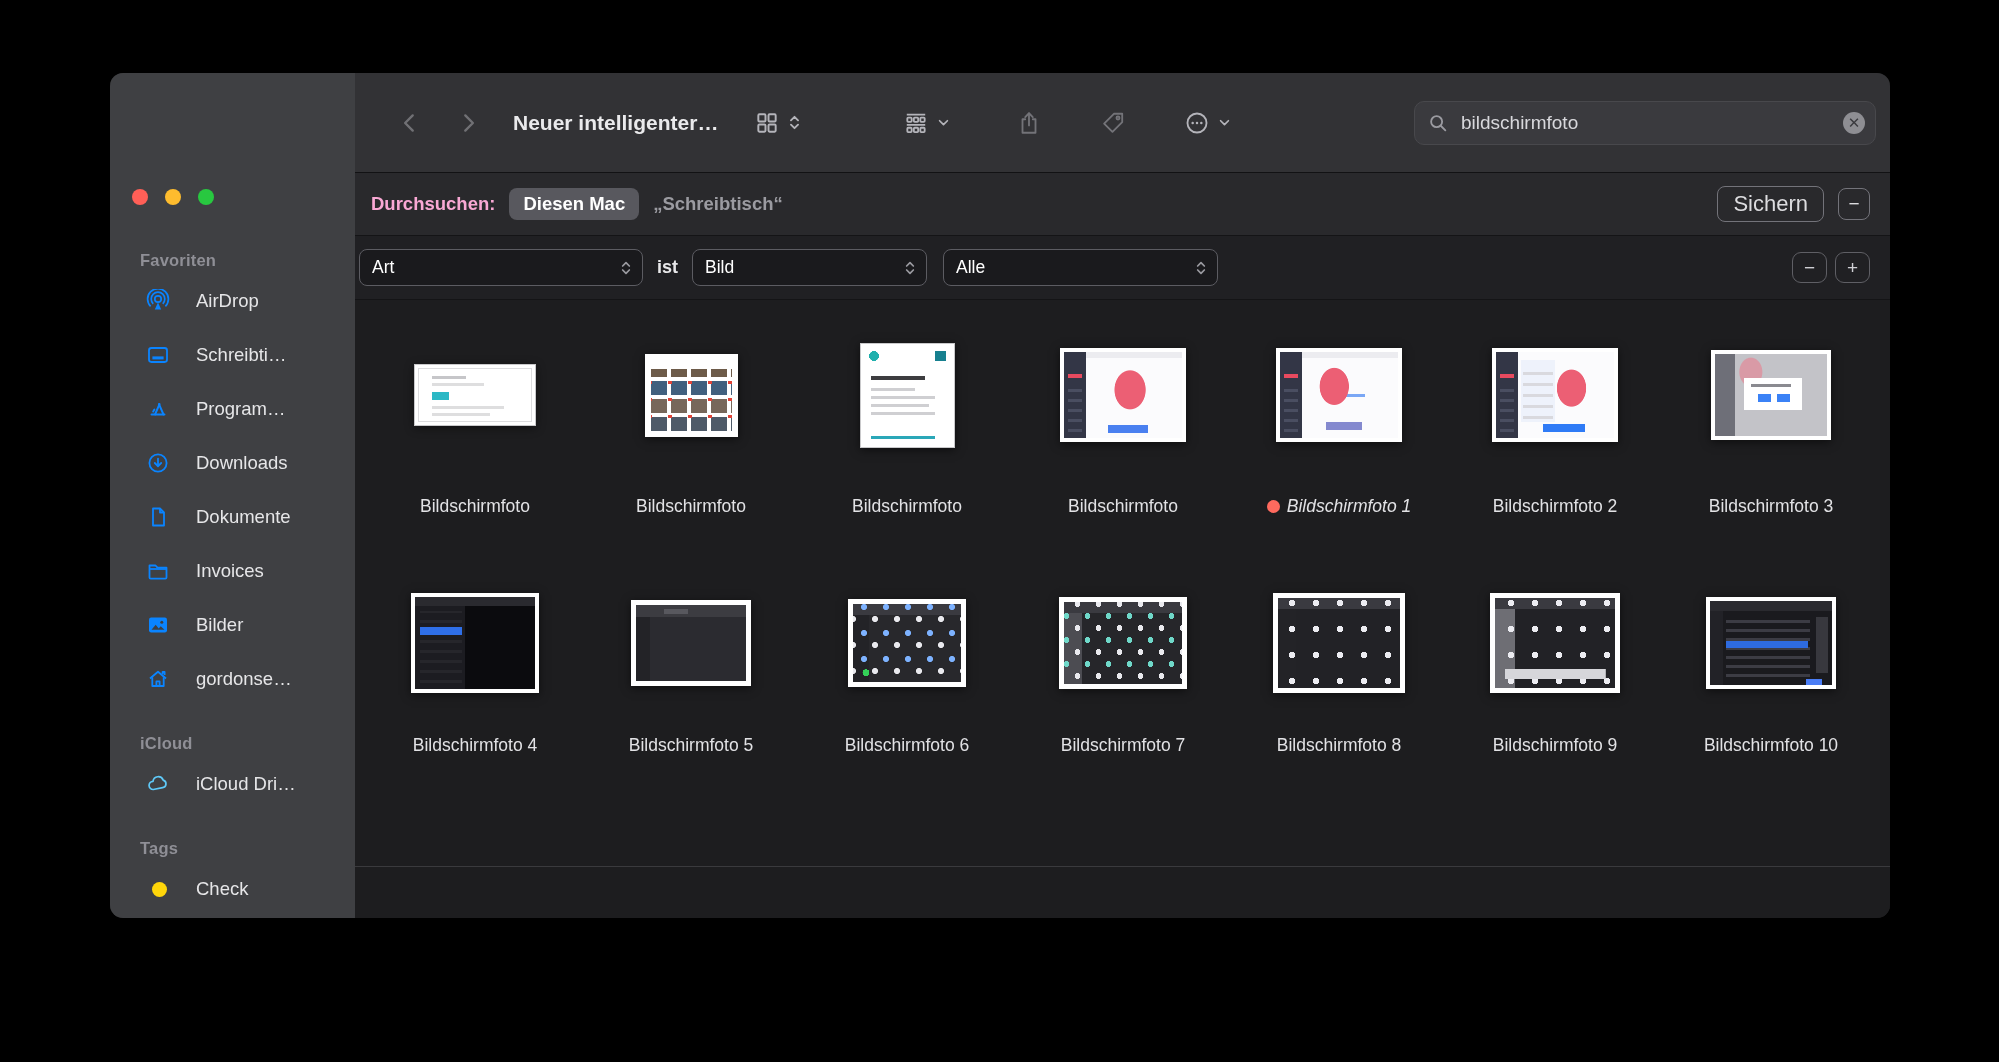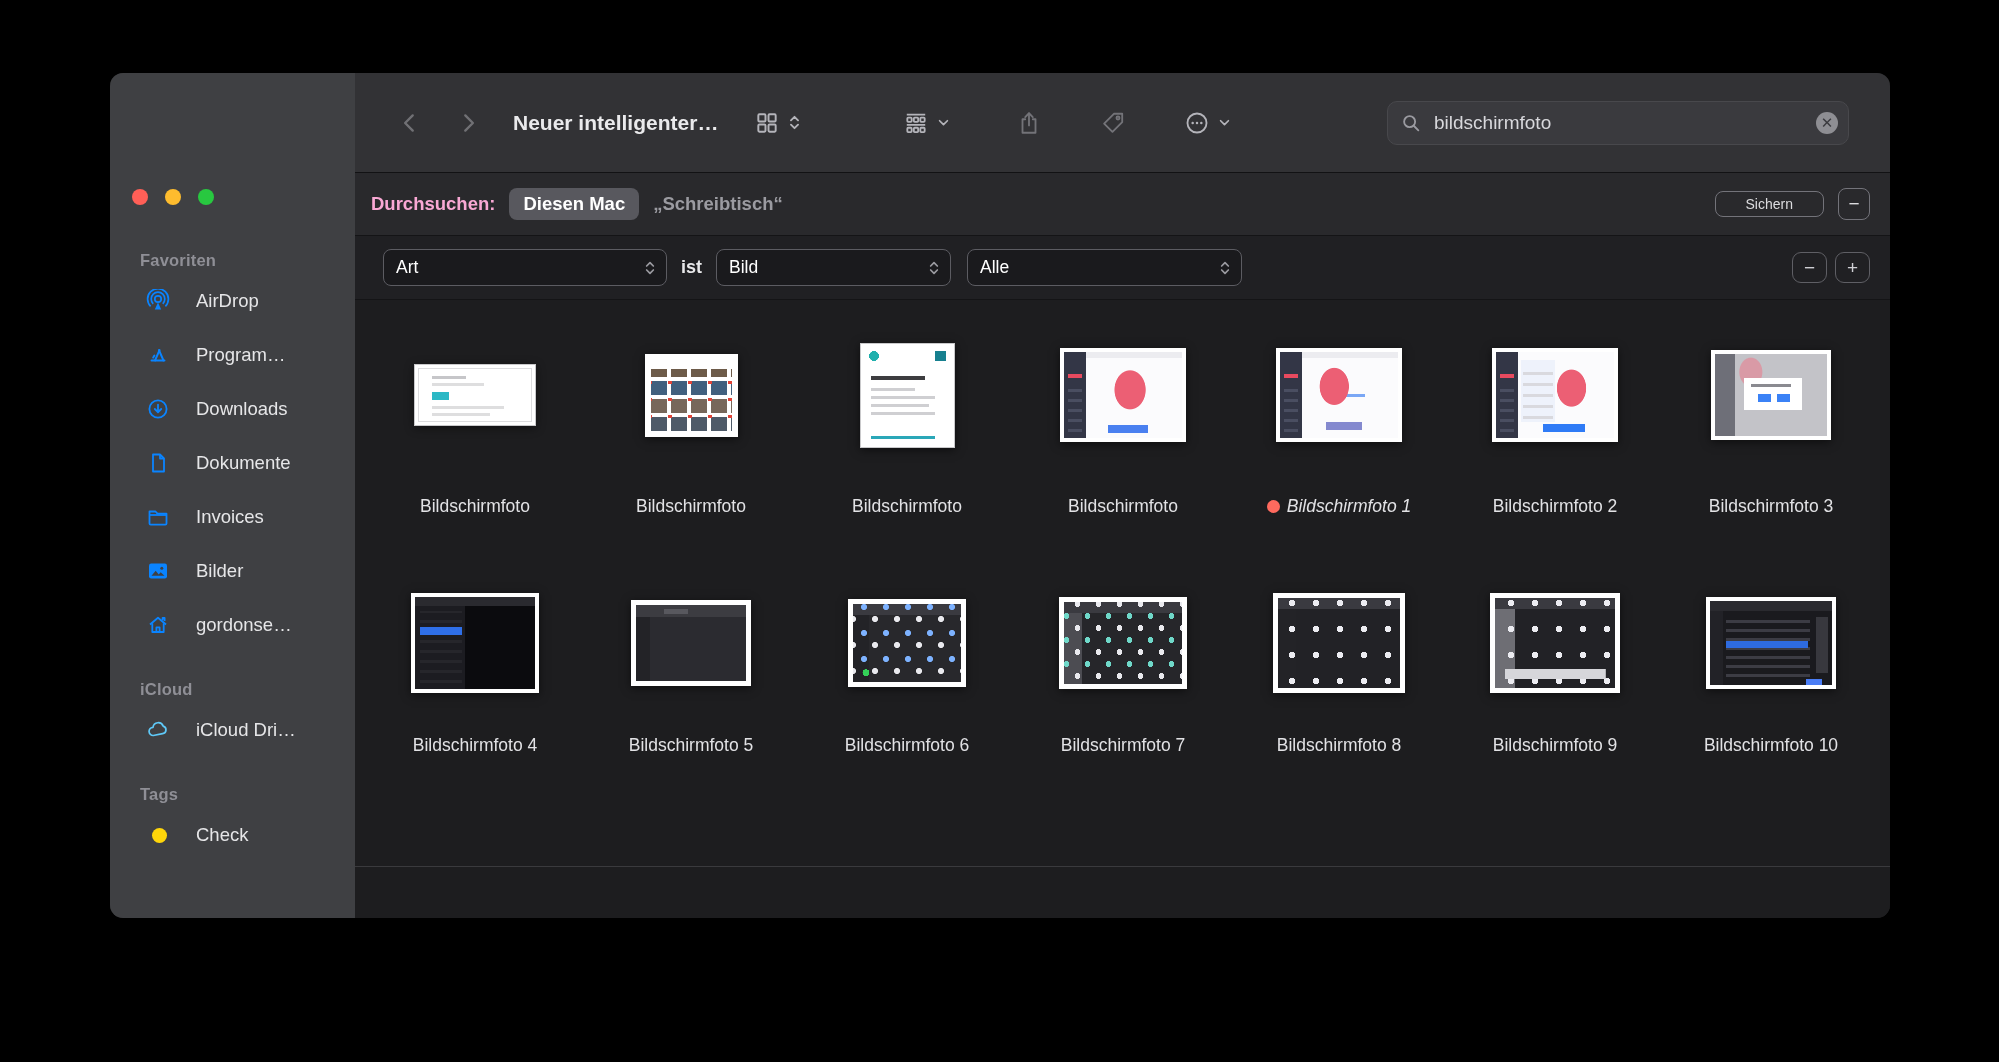--- a/index.html
+++ b/index.html
@@ -12,43 +12,43 @@
   .traffic{position:absolute;top:116px;left:22px;display:flex;gap:17px;}
   .light{width:16px;height:16px;border-radius:50%;}
   .side-section{margin-bottom:28px;}
   .side-title{color:#8f8f96;font-size:16.5px;font-weight:700;margin:0 0 4px 2px;letter-spacing:.2px;}
   .side-item{display:flex;align-items:center;gap:26px;height:54px;padding-left:8px;border-radius:8px;color:#e6e6e8;font-size:18.5px;}
   .side-item .ic{width:24px;height:24px;flex:0 0 24px;display:flex;align-items:center;justify-content:center;}
   .side-item .ic svg{width:24px;height:24px;}
   .tag-dot-side{width:15px;height:15px;border-radius:50%;display:inline-block;margin-left:3px;}
   
   .main{flex:1;display:flex;flex-direction:column;min-width:0;}
-  .toolbar{height:100px;background:#323235;border-bottom:1px solid #121214;display:flex;align-items:center;padding:0 41px 0 38px;gap:10px;}
+  .toolbar{height:100px;background:#323235;border-bottom:1px solid #121214;display:flex;align-items:center;padding:0 14px 0 38px;gap:10px;}
   .nav-btn{color:#707074;display:flex;align-items:center;padding:4px;}
   .nav-btn svg{width:26px;height:26px;}
   .win-title{color:#eaeaec;font-size:21px;font-weight:700;margin:0 26px 0 18px;white-space:nowrap;}
   .tool-group{display:flex;align-items:center;gap:6px;color:#b4b4ba;}
   .tool-group svg{width:26px;height:26px;}
   .tool-group .chev svg{width:17px;height:17px;}
   .dim{color:#737378;}
   .spacer{flex:1;}
   .searchfield{display:flex;align-items:center;gap:10px;width:462px;height:44px;background:#3a3a3e;
      border:1px solid #48484c;border-radius:10px;padding:0 10px 0 12px;}
   .searchfield svg{width:22px;height:22px;color:#9a9aa0;flex:0 0 22px;}
   .searchfield input{flex:1;min-width:0;background:transparent;border:0;outline:none;color:#d8d8dc;font-size:19px;}
   .clear-btn{width:22px;height:22px;border-radius:50%;background:#8e8e93;color:#3a3a3e;display:flex;align-items:center;justify-content:center;font-size:15px;font-weight:700;cursor:pointer;}
   
   .scope-row{height:63px;background:#29292c;border-bottom:1px solid #141416;display:flex;align-items:center;padding:0 20px 0 16px;gap:14px;}
   .scope-label{color:#f9a8d4;font-size:18.5px;font-weight:700;}
   .scope-pill{background:#58585e;color:#fff;font-size:18.5px;font-weight:700;padding:5px 14px;border-radius:8px;}
   .scope-alt{color:#9b9ba1;font-size:18.5px;font-weight:700;}
-  .btn-outline{border:1.5px solid #73737a;border-radius:8px;color:#dcdcdf;font-size:14px;padding:4px 30px;background:transparent;}
+  .btn-outline{border:1.5px solid #73737a;border-radius:8px;color:#dcdcdf;font-size:22px;padding:4px 15px;background:transparent;}
   .btn-square{border:1.5px solid #73737a;border-radius:8px;color:#dcdcdf;width:32px;height:32px;display:flex;align-items:center;justify-content:center;font-size:19px;background:transparent;}
   
-  .filter-row{height:64px;background:#202023;border-bottom:1px solid #141416;display:flex;align-items:center;padding:0 20px 0 28px;gap:0;}
+  .filter-row{height:64px;background:#202023;border-bottom:1px solid #141416;display:flex;align-items:center;padding:0 20px 0 4px;gap:0;}
   .dropdown{height:37px;background:#1a1a1d;border:1.5px solid #5c5c62;border-radius:8px;display:flex;align-items:center;
             justify-content:space-between;color:#fff;font-size:17.5px;padding:0 8px 0 12px;}
   .dropdown .updown{color:#9a9aa0;display:flex;}
   .dropdown .updown svg{width:16px;height:16px;}
   .dd1{width:284px;margin-right:14px;} .dd2{width:235px;margin-right:16px;} .dd3{width:275px;}
   .filter-conn{color:#e8e8ea;font-size:18px;font-weight:700;margin-right:14px;}
   .filter-actions{margin-left:auto;display:flex;gap:8px;}
   .fbtn{border:1.5px solid #5f5f65;border-radius:9px;background:transparent;color:#cfcfd4;width:35px;height:31px;display:flex;align-items:center;justify-content:center;font-size:19px;}
   
   .content{flex:1;background:#1d1d1f;border-bottom:1px solid #3a3a3d;padding:20px 0 0 12px;overflow:hidden;}
@@ -174,20 +174,29 @@
     <circle cx="12" cy="10" r="3.2"></circle>
                   <path d="M7.2 14.8a6.8 6.8 0 1 1 9.6 0"></path>
                   <path d="M4.6 17.4a10.4 10.4 0 1 1 14.8 0"></path>
     <path d="M12 13.4l3.2 7H8.8z" fill="currentColor" stroke="none"></path>
                 </svg>
               </span>
               <span>AirDrop</span>
             </div>
             <div class="side-item">
               <span class="ic">
+                <svg viewBox="0 0 24 24" fill="none" stroke="currentColor" stroke-width="1.8" style="color: rgb(10, 132, 255);">
+    <rect x="3" y="5" width="18" height="14" rx="2.4"></rect>
+                  <rect x="6.4" y="13.4" width="11.2" height="3" fill="currentColor" stroke="none"></rect>
+                </svg>
+              </span>
+              <span>Schreibti…</span>
+            </div>
+            <div class="side-item">
+              <span class="ic">
                 <svg viewBox="0 0 24 24" fill="none" stroke="currentColor" stroke-width="1.9" stroke-linecap="round" style="color: rgb(10, 132, 255);">
     <path d="M9 17.5L13.6 7"></path>
                   <path d="M17.5 17.5L12.9 7"></path>
                   <path d="M5.5 17.5h13"></path>
                   <path d="M7.2 14.6l1.2-2"></path>
                 </svg>
               </span>
               <span>Program…</span>
             </div>
             <div class="side-item">

